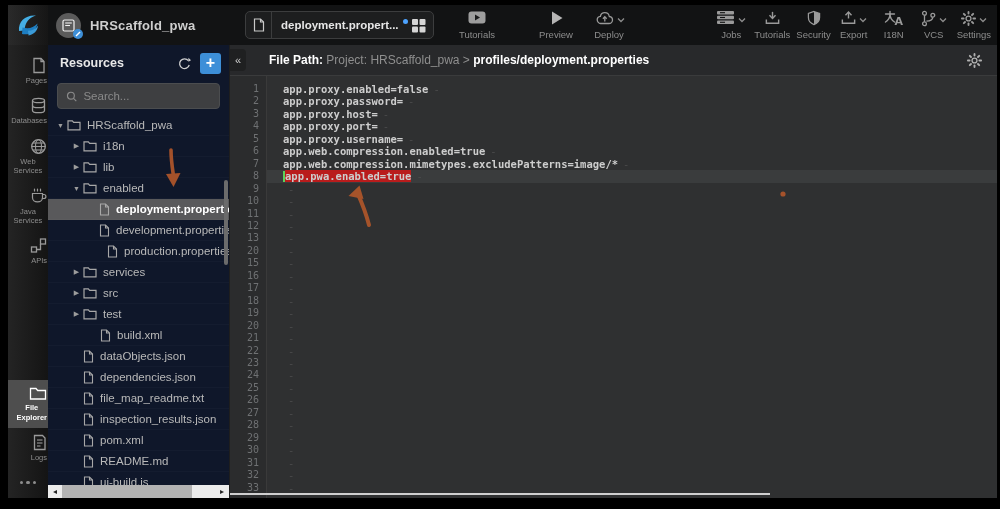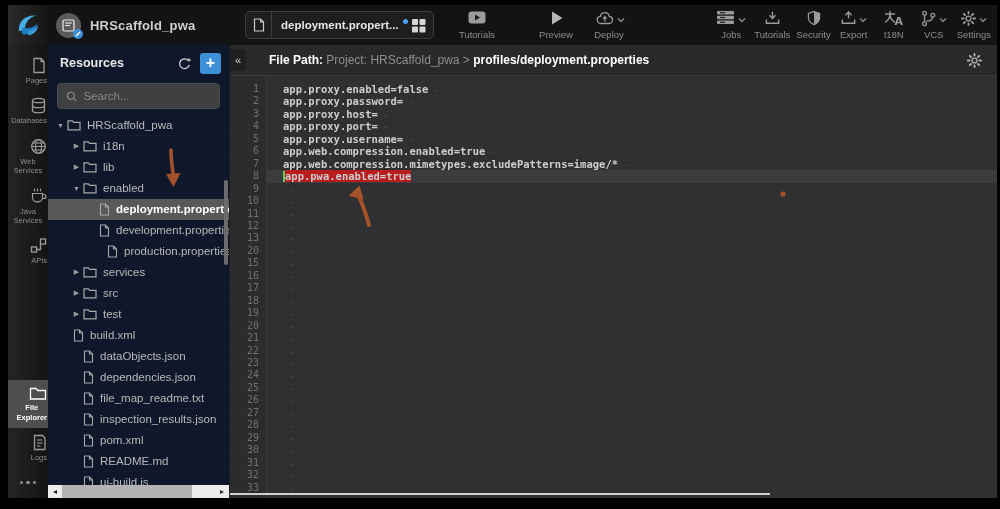--- a/index.html
+++ b/index.html
@@ -499,21 +499,21 @@
             </div>
             <div class="tree-row" style="padding-left:22px">
               <span class="tw">▶</span>
               <span class="tree-ico">
                 <svg class="ic" width="14" height="12" viewBox="0 0 14 12">
                   <path d="M1,1.8 h4.3 l1.4,1.6 H13 V10.8 H1 Z" fill="none" stroke="currentColor" stroke-width="1.2"></path>
                 </svg>
               </span>
               <span>test</span>
             </div>
-            <div class="tree-row" style="padding-left:12px">
+            <div class="tree-row" style="padding-left:39px">
               <span class="tw"></span>
               <span class="tree-ico">
                 <svg class="ic" width="11" height="13" viewBox="0 0 11 13">
                   <path d="M1.5,1 h5 l3,3 v8 h-8 Z" fill="none" stroke="currentColor" stroke-width="1.1"></path>
                   <path d="M6.5,1 v3 h3" fill="none" stroke="currentColor" stroke-width="1.1"></path>
                 </svg>
               </span>
               <span>build.xml</span>
             </div>
             <div class="tree-row" style="padding-left:22px">

